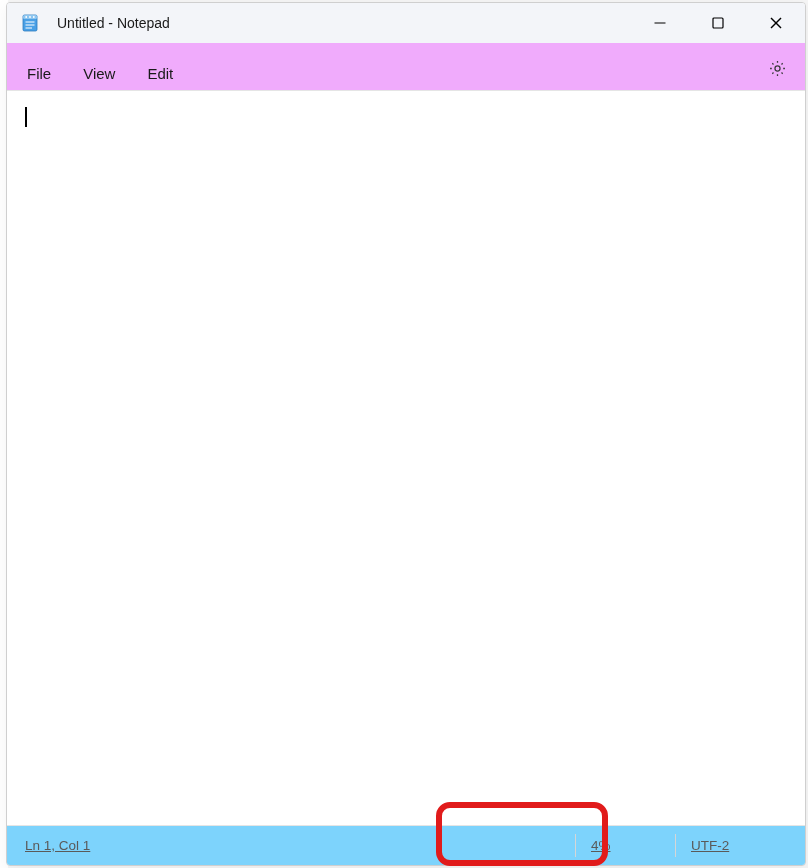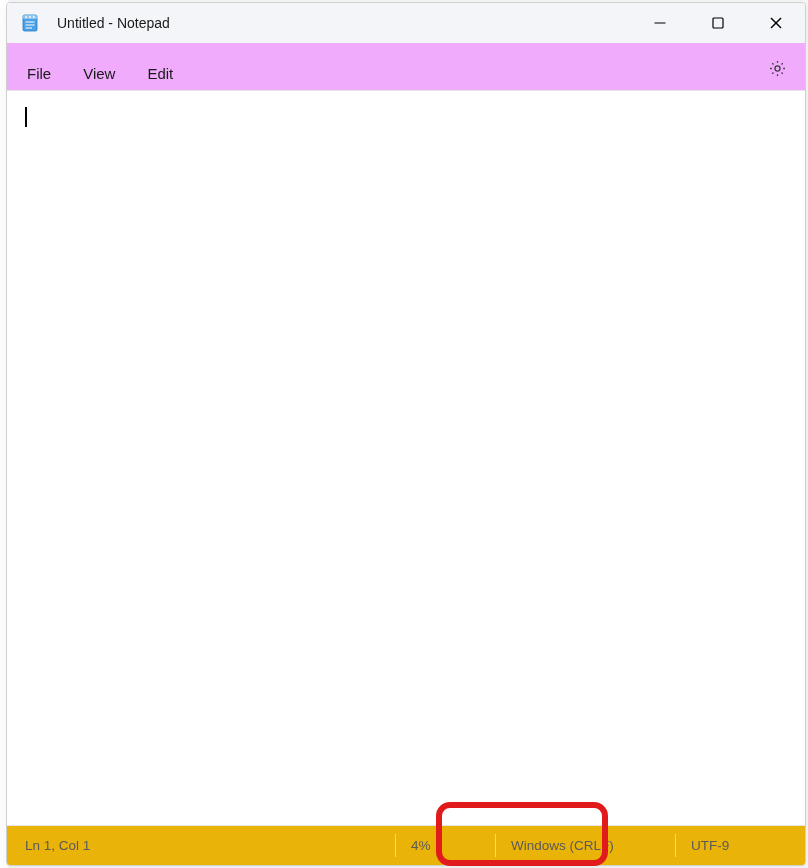--- a/index.html
+++ b/index.html
@@ -133,27 +133,28 @@
       background: #000;
       animation: blink 1.1s step-end infinite;
     }
     @keyframes blink {
       0%, 50% { opacity: 1; }
       51%, 100% { opacity: 0; }
     }
     
     .status-bar {
       height: 40px;
-      background: #eab308;
+      background: #7dd3fc;
       border-top: 1px solid #e5e5e5;
       display: flex;
       align-items: center;
       font-size: 13.5px;
       color: #5a5a5a;
       flex-shrink: 0;
+      text-decoration: underline;
     }
     .status-segment {
       height: 100%;
       display: flex;
       align-items: center;
       padding: 0 16px;
       position: relative;
     }
     .status-segment.sep::before {
       content: "";
@@ -242,19 +243,18 @@
 
   <div class="text-area">
     <span></span>
     <div class="cursor"></div>
   </div>
 
   <div class="status-bar">
     <div class="status-segment status-left">Ln 1, Col 1</div>
     <div class="status-gap"></div>
     <div class="status-segment sep" style="width:100px">4%</div>
-    <div class="status-segment sep" style="width:180px">Windows (CRLF)</div>
-    <div class="status-segment sep" style="width:130px">UTF-9</div>
+    <div class="status-segment sep" style="width:130px">UTF-2</div>
   </div>
 
 </div>
 
 <div class="highlight-box"></div>
 
 </body></html>

